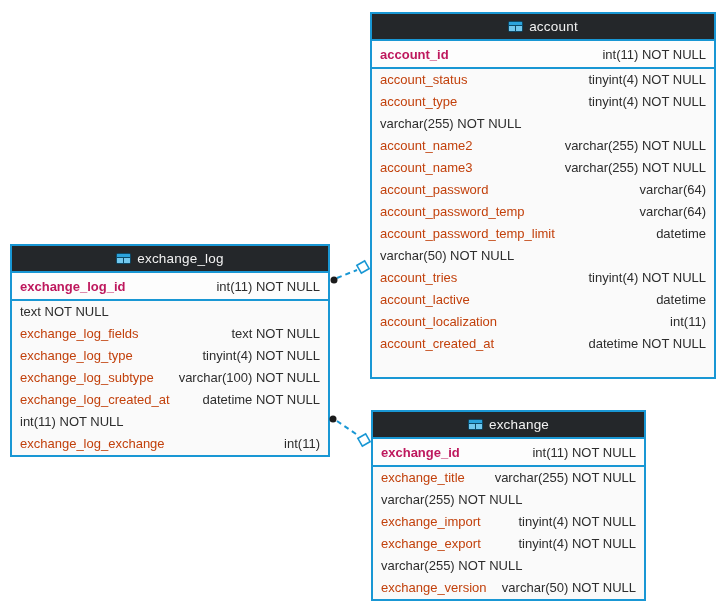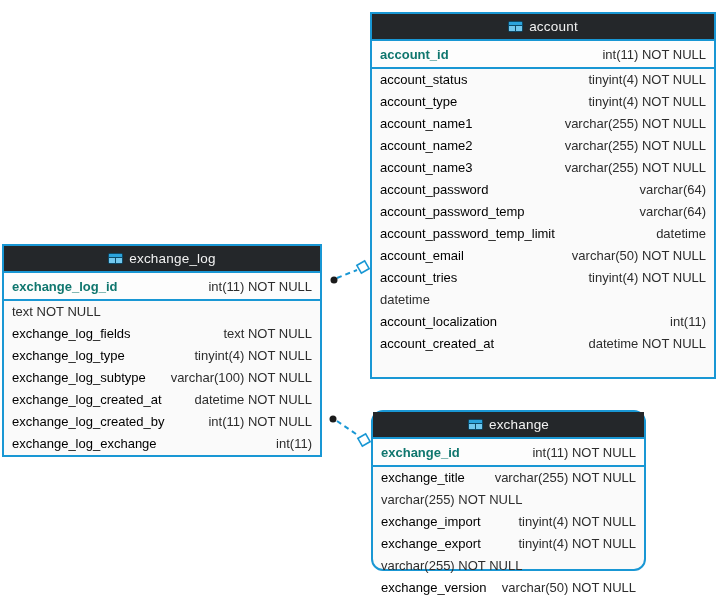--- a/index.html
+++ b/index.html
@@ -47,33 +47,33 @@
     height:26px;
     background:#fdfdfd;
     border-bottom:2px solid #1997d4;
     display:flex;
     align-items:center;
     justify-content:space-between;
     padding:0 8px;
     font-size:13px;
     white-space:nowrap;
   }
-  .t-pk .c-name{font-weight:bold;color:#0f766e;}
+  .t-pk .c-name{font-weight:bold;color:#be185d;}
   .t-body{flex:1 1 auto;}
   .t-row{
     height:22px;
     line-height:22px;
     display:flex;
     align-items:center;
     justify-content:space-between;
     padding:0 8px;
     font-size:13px;
     white-space:nowrap;
   }
-  .c-name{color:#000000;}
+  .c-name{color:#c2410c;}
   .c-type{color:#2d2d2d;text-align:center;}
 
   svg.connectors{position:absolute;left:0;top:0;pointer-events:none;}
   svg.connectors g{pointer-events:visiblePainted;}
   .dash{stroke:#1997d4;stroke-width:2;stroke-dasharray:5 4;fill:none;}
   .dot{fill:#1b1b1b;}
   .diamond{fill:#ffffff;stroke:#1997d4;stroke-width:1.6;}
 </style>
 </head>
 <body>
@@ -96,21 +96,20 @@
     <div class="t-body">
       <div class="t-row">
           <span class="c-name">account_status</span>
           <span class="c-type">tinyint(4) NOT NULL</span>
         </div>
       <div class="t-row">
           <span class="c-name">account_type</span>
           <span class="c-type">tinyint(4) NOT NULL</span>
         </div>
       <div class="t-row">
-          <span class="c-name">account_name1</span>
           <span class="c-type">varchar(255) NOT NULL</span>
         </div>
       <div class="t-row">
           <span class="c-name">account_name2</span>
           <span class="c-type">varchar(255) NOT NULL</span>
         </div>
       <div class="t-row">
           <span class="c-name">account_name3</span>
           <span class="c-type">varchar(255) NOT NULL</span>
         </div>
@@ -120,42 +119,42 @@
         </div>
       <div class="t-row">
           <span class="c-name">account_password_temp</span>
           <span class="c-type">varchar(64)</span>
         </div>
       <div class="t-row">
           <span class="c-name">account_password_temp_limit</span>
           <span class="c-type">datetime</span>
         </div>
       <div class="t-row">
-          <span class="c-name">account_email</span>
           <span class="c-type">varchar(50) NOT NULL</span>
         </div>
       <div class="t-row">
           <span class="c-name">account_tries</span>
           <span class="c-type">tinyint(4) NOT NULL</span>
         </div>
       <div class="t-row">
+          <span class="c-name">account_lactive</span>
           <span class="c-type">datetime</span>
         </div>
       <div class="t-row">
           <span class="c-name">account_localization</span>
           <span class="c-type">int(11)</span>
         </div>
       <div class="t-row">
           <span class="c-name">account_created_at</span>
           <span class="c-type">datetime NOT NULL</span>
         </div>
     </div>
   </div>
 
-  <div class="table-figure" style="left:2px;top:244px;width:320px;height:213px;">
+  <div class="table-figure" style="left:10px;top:244px;width:320px;height:213px;">
     <div class="t-header">
       <span class="t-icon">
           <span class="ti-top"></span>
           <span class="ti-c1"></span>
           <span class="ti-c2"></span>
         </span>
       <span class="t-title">exchange_log</span>
     </div>
     <div class="t-pk">
       <span class="c-name">exchange_log_id</span>
@@ -175,31 +174,30 @@
         </div>
       <div class="t-row">
           <span class="c-name">exchange_log_subtype</span>
           <span class="c-type">varchar(100) NOT NULL</span>
         </div>
       <div class="t-row">
           <span class="c-name">exchange_log_created_at</span>
           <span class="c-type">datetime NOT NULL</span>
         </div>
       <div class="t-row">
-          <span class="c-name">exchange_log_created_by</span>
           <span class="c-type">int(11) NOT NULL</span>
         </div>
       <div class="t-row">
           <span class="c-name">exchange_log_exchange</span>
           <span class="c-type">int(11)</span>
         </div>
     </div>
   </div>
 
-  <div class="table-figure" style="left:371px;top:410px;width:275px;height:161px;border-radius:12px;">
+  <div class="table-figure" style="left:371px;top:410px;width:275px;height:191px;">
     <div class="t-header">
       <span class="t-icon">
           <span class="ti-top"></span>
           <span class="ti-c1"></span>
           <span class="ti-c2"></span>
         </span>
       <span class="t-title">exchange</span>
     </div>
     <div class="t-pk">
       <span class="c-name">exchange_id</span>

